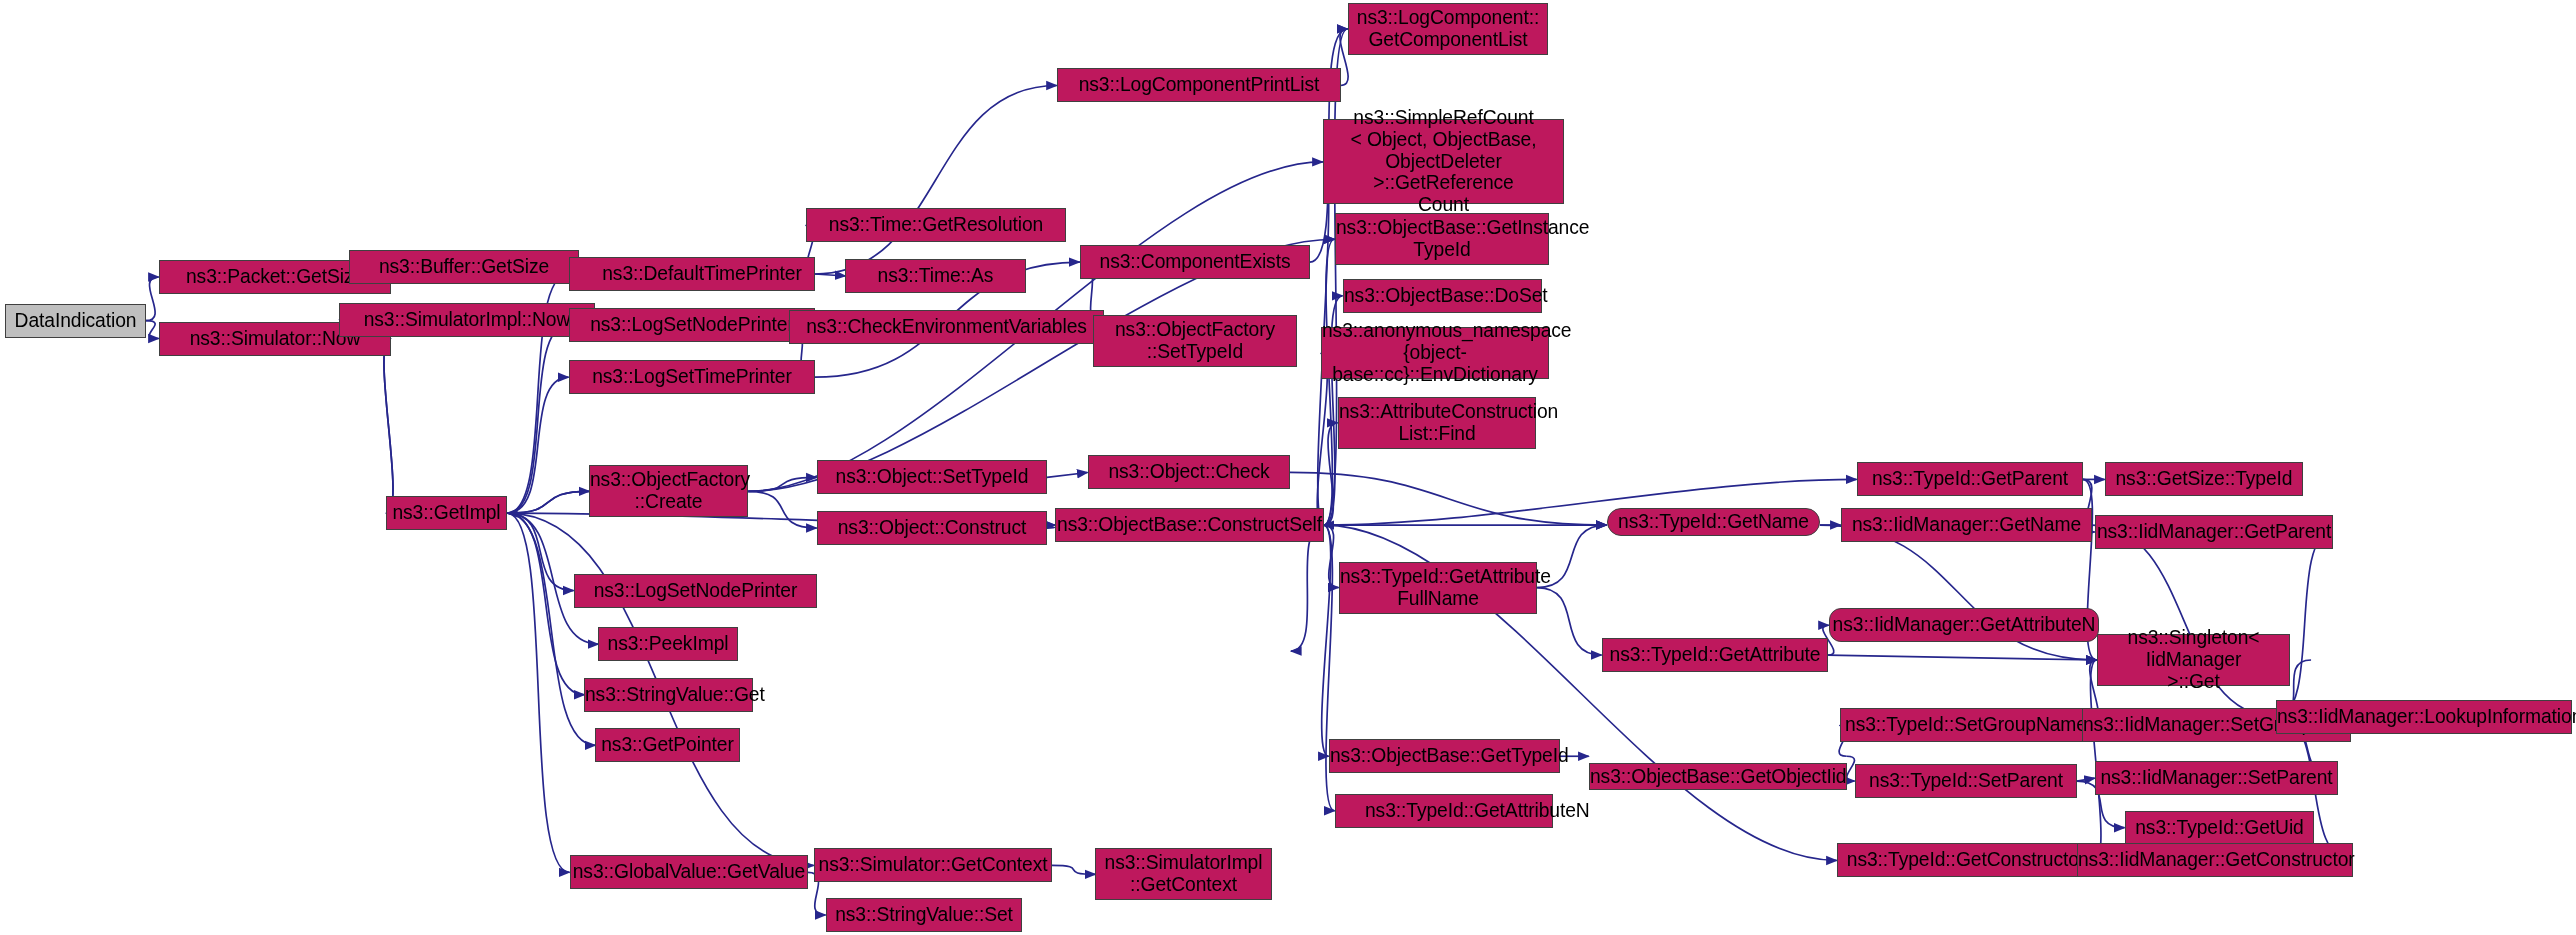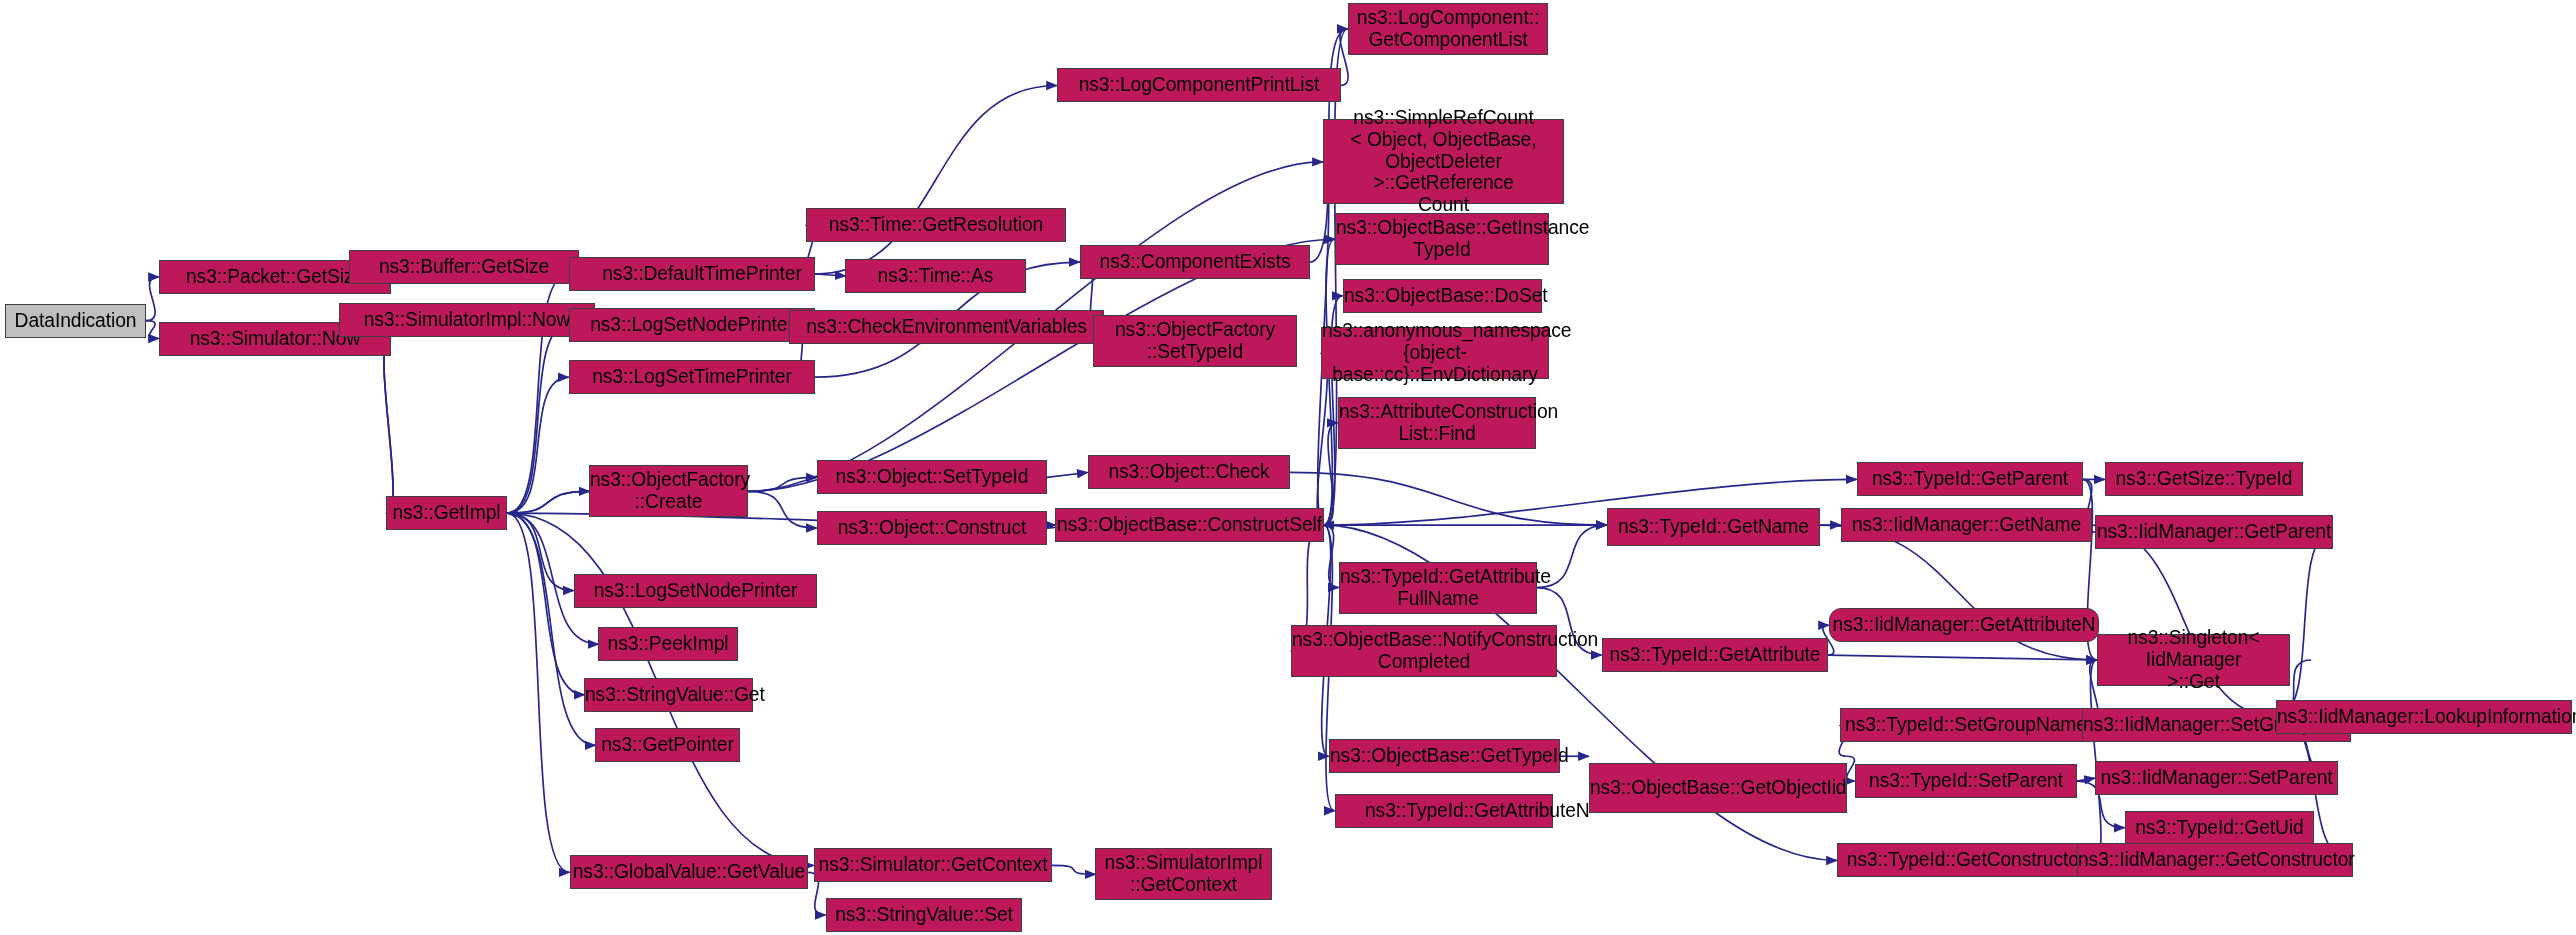--- a/index.html
+++ b/index.html
@@ -162,27 +162,25 @@
     <div class="node" style="left: 817px; top: 460px; width: 230px; height: 34px;"><span>ns3::Object::SetTypeId</span></div>
     <div class="node" style="left: 817px; top: 511px; width: 230px; height: 34px;"><span>ns3::Object::Construct</span></div>
     <div class="node" style="left: 1088px; top: 455px; width: 202px; height: 34px;"><span>ns3::Object::Check</span></div>
     <div class="node" style="left: 1055px; top: 508px; width: 269px; height: 34px;"><span>ns3::ObjectBase::ConstructSelf</span></div>
     <div class="node" style="left: 574px; top: 574px; width: 243px; height: 34px;"><span>ns3::LogSetNodePrinter</span></div>
     <div class="node" style="left: 598px; top: 627px; width: 140px; height: 34px;"><span>ns3::PeekImpl</span></div>
     <div class="node" style="left: 584px; top: 678px; width: 169px; height: 34px;"><span>ns3::StringValue::Get</span></div>
     <div class="node" style="left: 595px; top: 728px; width: 145px; height: 34px;"><span>ns3::GetPointer</span></div>
     <div class="node" style="left: 1339px; top: 562px; width: 198px; height: 52px;"><span>ns3::TypeId::GetAttribute
 FullName</span></div>
-    <div class="node" style="left: 1291px; top: 625px; width: 266px; height: 52px;"><span>ns3::ObjectBase::NotifyConstruction
-Completed</span></div>
     <div class="node" style="left: 1329px; top: 739px; width: 231px; height: 34px;"><span>ns3::ObjectBase::GetTypeId</span></div>
     <div class="node" style="left: 1335px; top: 794px; width: 218px; height: 34px; padding-left: 29px;"><span>ns3::TypeId::GetAttributeN</span></div>
     <div class="node" style="left: 1602px; top: 638px; width: 226px; height: 34px;"><span>ns3::TypeId::GetAttribute</span></div>
-    <div class="node" style="left: 1589px; top: 763px; width: 258px; height: 50px; align-items: center;"><span>ns3::ObjectBase::GetObjectIid</span></div>
-    <div class="node" style="left: 1607px; top: 508px; width: 213px; height: 38px;"><span>ns3::TypeId::GetName</span></div>
+    <div class="node" style="left: 1589px; top: 763px; width: 258px; height: 27px; align-items: center;"><span>ns3::ObjectBase::GetObjectIid</span></div>
+    <div class="node" style="left: 1607px; top: 508px; width: 213px; height: 28px; border-radius: 15px;"><span>ns3::TypeId::GetName</span></div>
     <div class="node" style="left: 1857px; top: 462px; width: 226px; height: 34px;"><span>ns3::TypeId::GetParent</span></div>
     <div class="node" style="left: 1841px; top: 508px; width: 251px; height: 34px;"><span>ns3::IidManager::GetName</span></div>
     <div class="node" style="left: 1829px; top: 608px; width: 270px; height: 34px; border-radius: 12px;"><span>ns3::IidManager::GetAttributeN</span></div>
     <div class="node" style="left: 2105px; top: 462px; width: 198px; height: 34px;"><span>ns3::GetSize::TypeId</span></div>
     <div class="node" style="left: 2095px; top: 515px; width: 238px; height: 34px;"><span>ns3::IidManager::GetParent</span></div>
     <div class="node" style="left: 2097px; top: 634px; width: 193px; height: 52px;"><span>ns3::Singleton&lt; IidManager
 &gt;::Get</span></div>
     <div class="node" style="left: 1840px; top: 708px; width: 252px; height: 34px;"><span>ns3::TypeId::SetGroupName</span></div>
     <div class="node" style="left: 1855px; top: 764px; width: 222px; height: 34px;"><span>ns3::TypeId::SetParent</span></div>
     <div class="node" style="left: 1837px; top: 843px; width: 258px; height: 34px;"><span>ns3::TypeId::GetConstructor</span></div>

